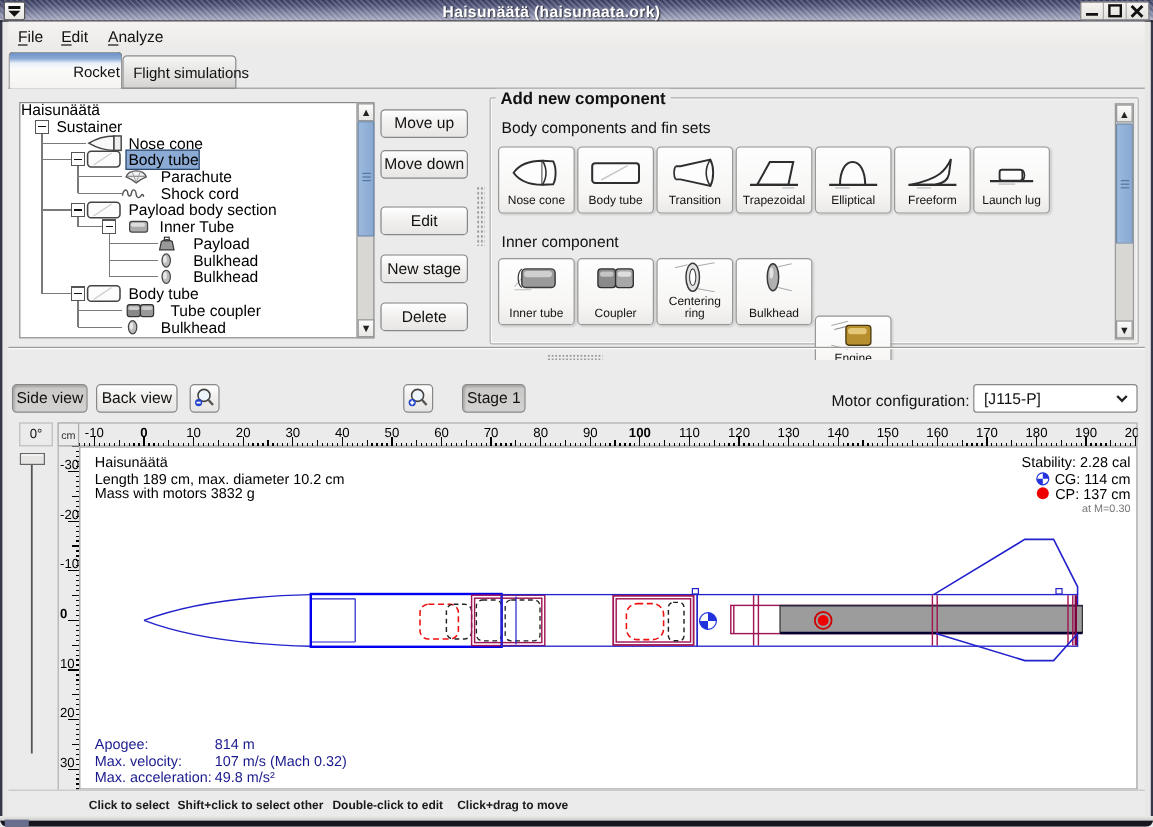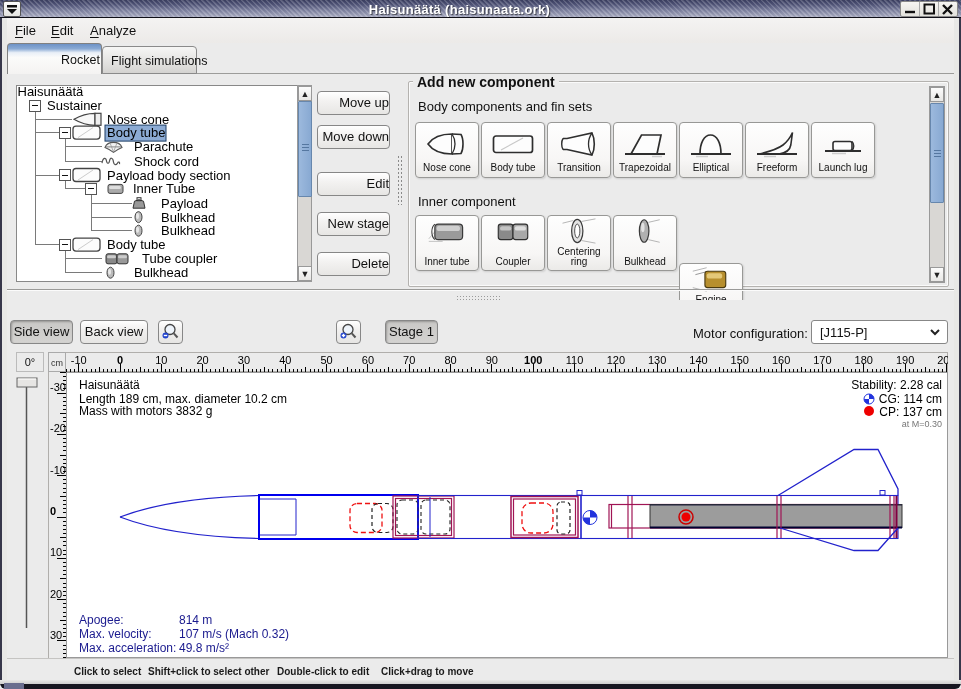--- a/index.html
+++ b/index.html
@@ -38,21 +38,21 @@
 #tab2 span { position:absolute; left:8px; top:7px; }
 #tabpane { left:7px; top:73px; width:947px; height:607px; background:#ebebeb; border-top:1px solid #9c9c9a; }
 
 
 #tree { left:16px; top:85px; width:296px; height:197px; background:#fff; border:1px solid #888; }
 #treesvg { position:absolute; left:0; top:0; }
 #tree-scroll { left:297px; top:85px; width:15px; height:197px; background:#d9d7d4; border:1px solid #999; }
 
 
 .btn { position:absolute; background:linear-gradient(#ffffff,#f3f2f1 40%,#e7e6e4); border:1px solid #878787; border-radius:4px;
-  font-size:13px; color:#111; text-align:right; font-family:"Liberation Sans",sans-serif; }
+  font-size:13px; color:#111; text-align:center; font-family:"Liberation Sans",sans-serif; }
 #b-moveup { left:317px; top:91px; width:73px; height:24px; line-height:22px;}
 #b-movedown { left:317px; top:125px; width:73px; height:24px; line-height:22px;}
 #b-edit { left:317px; top:172px; width:73px; height:24px; line-height:22px;}
 #b-newstage { left:317px; top:212px; width:73px; height:24px; line-height:22px;}
 #b-delete { left:317px; top:252px; width:73px; height:24px; line-height:22px;}
 
 
 #groupbox { left:408px; top:81px; width:541px; height:206px; border:1px solid #b4b2af; border-radius:2px; box-shadow:inset 0 0 0 1px #fafafa; }
 #grouptitle { left:413px; top:74px; background:#ebebeb; padding:0 4px; font-size:14px; font-weight:bold; color:#111; }
 .gplabel { position:absolute; font-size:13px; color:#111; }

